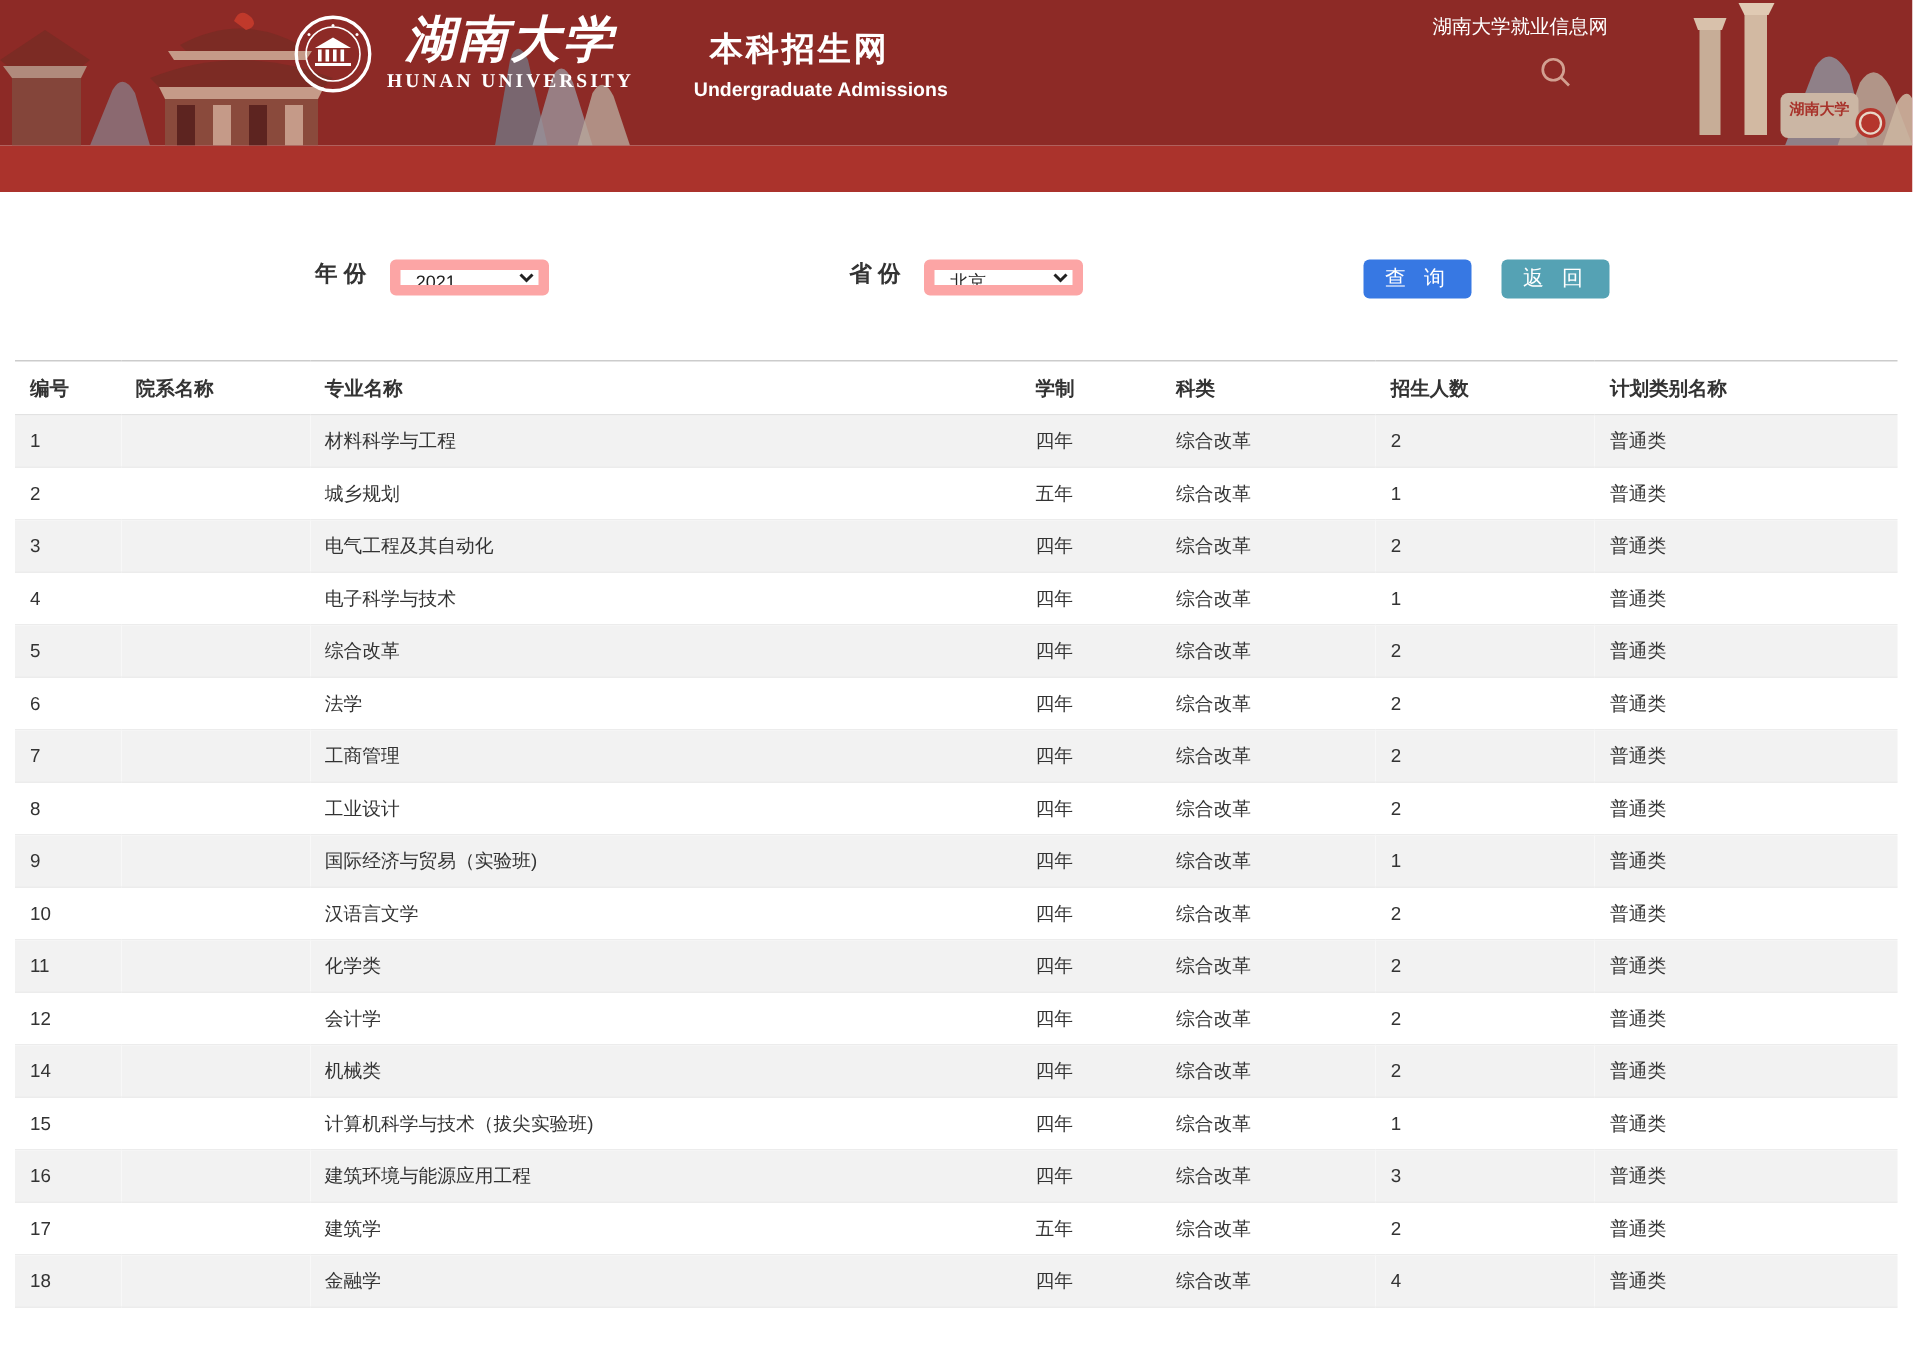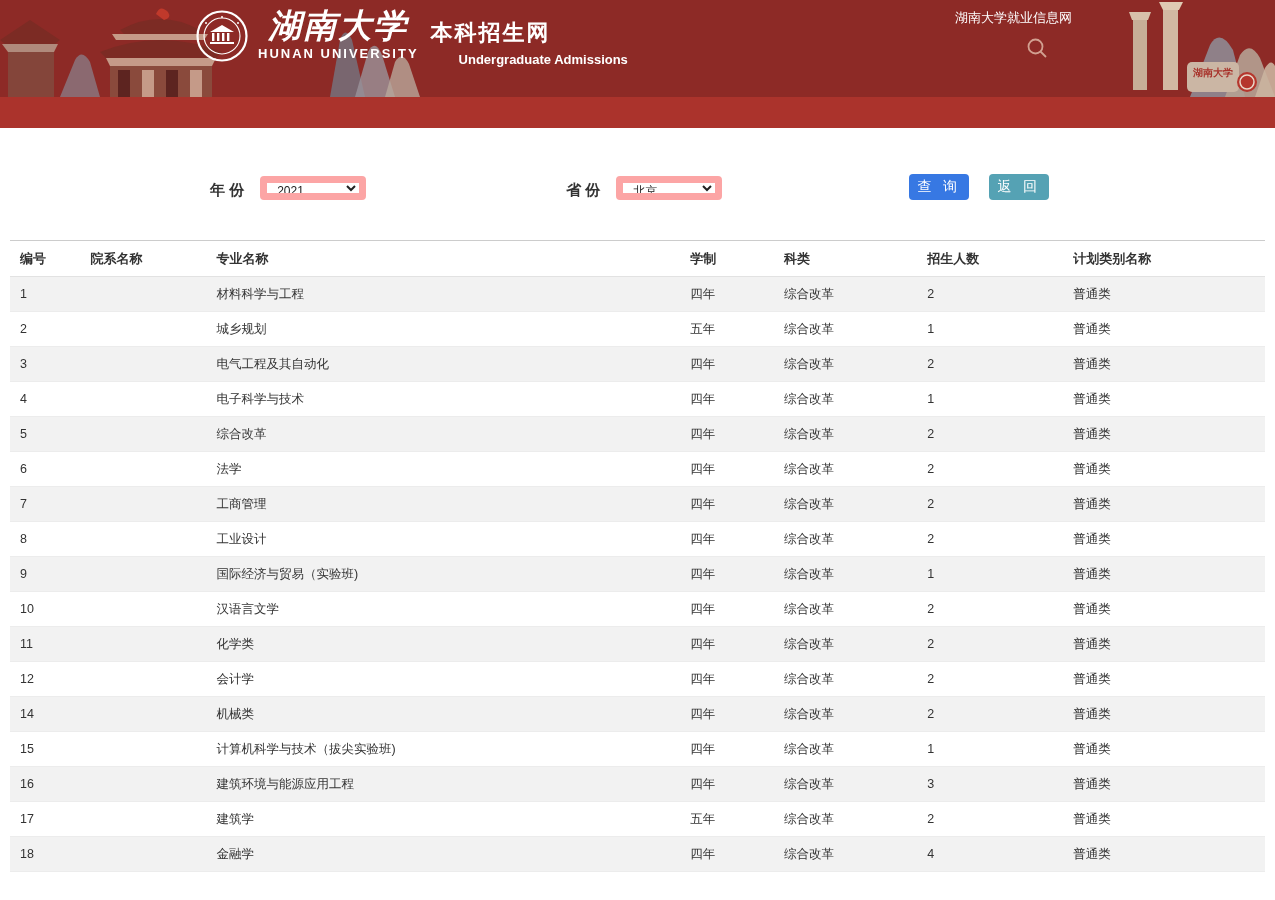--- a/index.html
+++ b/index.html
@@ -11,40 +11,40 @@
   .navbar { height:31px; background:var(--nav-red,#ab332c); }
 
   .decor-left { position:absolute; left:0; top:0; width:430px; height:97px; }
   .decor-right { position:absolute; right:0; top:0; width:180px; height:97px; }
 
   .brand { position:absolute; left:196px; top:8px; display:flex; align-items:flex-start; color:#fff; }
   .seal { width:52px; height:52px; margin-top:2px; }
   .brand-cn-block { margin-left:10px; display:flex; flex-direction:column; align-items:center; }
   .calligraphy { font-family:"DejaVu Serif", serif; font-style:italic; font-weight:bold;
                  font-size:33px; line-height:36px; letter-spacing:2px; white-space:nowrap; }
-  .en-univ { font-family:Liberation Sans, sans-serif; font-weight:bold; font-size:13px;
+  .en-univ { font-family:Liberation Serif, serif; font-weight:bold; font-size:13px;
              letter-spacing:2px; margin-top:2px; white-space:nowrap; }
-  .brand-site-block { margin-left:12px; margin-top:12px; display:flex; flex-direction:column; }
+  .brand-site-block { margin-left:12px; margin-top:12px; display:flex; flex-direction:column;align-items:center; }
   .site-cn { font-size:22px; font-weight:bold; letter-spacing:2px; line-height:26px; white-space:nowrap; }
   .site-en { font-size:13px; font-weight:bold; margin-top:6px; white-space:nowrap;margin-left:28px; }
 
   .jobs-link { position:absolute; left:955px; top:9px; color:#fff; font-size:13px;
                text-decoration:none; cursor:pointer; white-space:nowrap; }
   .search-icon { position:absolute; left:1026px; top:37px; width:22px; height:22px; cursor:pointer; }
 
   
-  .filters { display:flex; align-items:flex-end; margin-top:45px; height:27px; }
+  .filters { display:flex; align-items:flex-start; margin-top:45px; height:27px; }
   .filter-label { font-size:15px; font-weight:bold; color:#333; white-space:nowrap; }
   .lbl-year { margin-left:210px; }
   .lbl-prov { margin-left:200px; }
   select { width:106px; height:24px; margin-left:16px; border:7px solid #fca5a5; border-radius:4px;
            font-size:12px; color:#222; padding-left:6px; background:#fff;
            font-family:"Liberation Sans", sans-serif; }
-  .btn { height:26px; width:60px; border:none; border-radius:4px; color:#fff; font-size:14px;
-         letter-spacing:4px; cursor:pointer; font-family:Liberation Serif, serif; }
+  .btn { height:26px; width:72px; border:none; border-radius:4px; color:#fff; font-size:14px;
+         letter-spacing:4px; cursor:pointer; font-family:Liberation Sans, sans-serif; }
   .btn-query { margin-left:187px; background:var(--query-blue,#3778e3); }
   .btn-back  { margin-left:20px;  background:var(--back-teal,#55a2b4); }
 
   
   .table-wrap { margin:40px 10px 0 10px; }
   table { width:1255px; border-collapse:collapse; table-layout:fixed; border-top:1px solid #ccc; }
   th, td { text-align:left; padding-left:10px; overflow:hidden; white-space:nowrap; }
   th { height:36px; font-size:13px; font-weight:bold; color:#333; border-bottom:1px solid #e2e2e2; }
   td { height:35px; font-size:12.5px; color:#333; }
   tbody tr { border-bottom:1px solid #ececec; }

